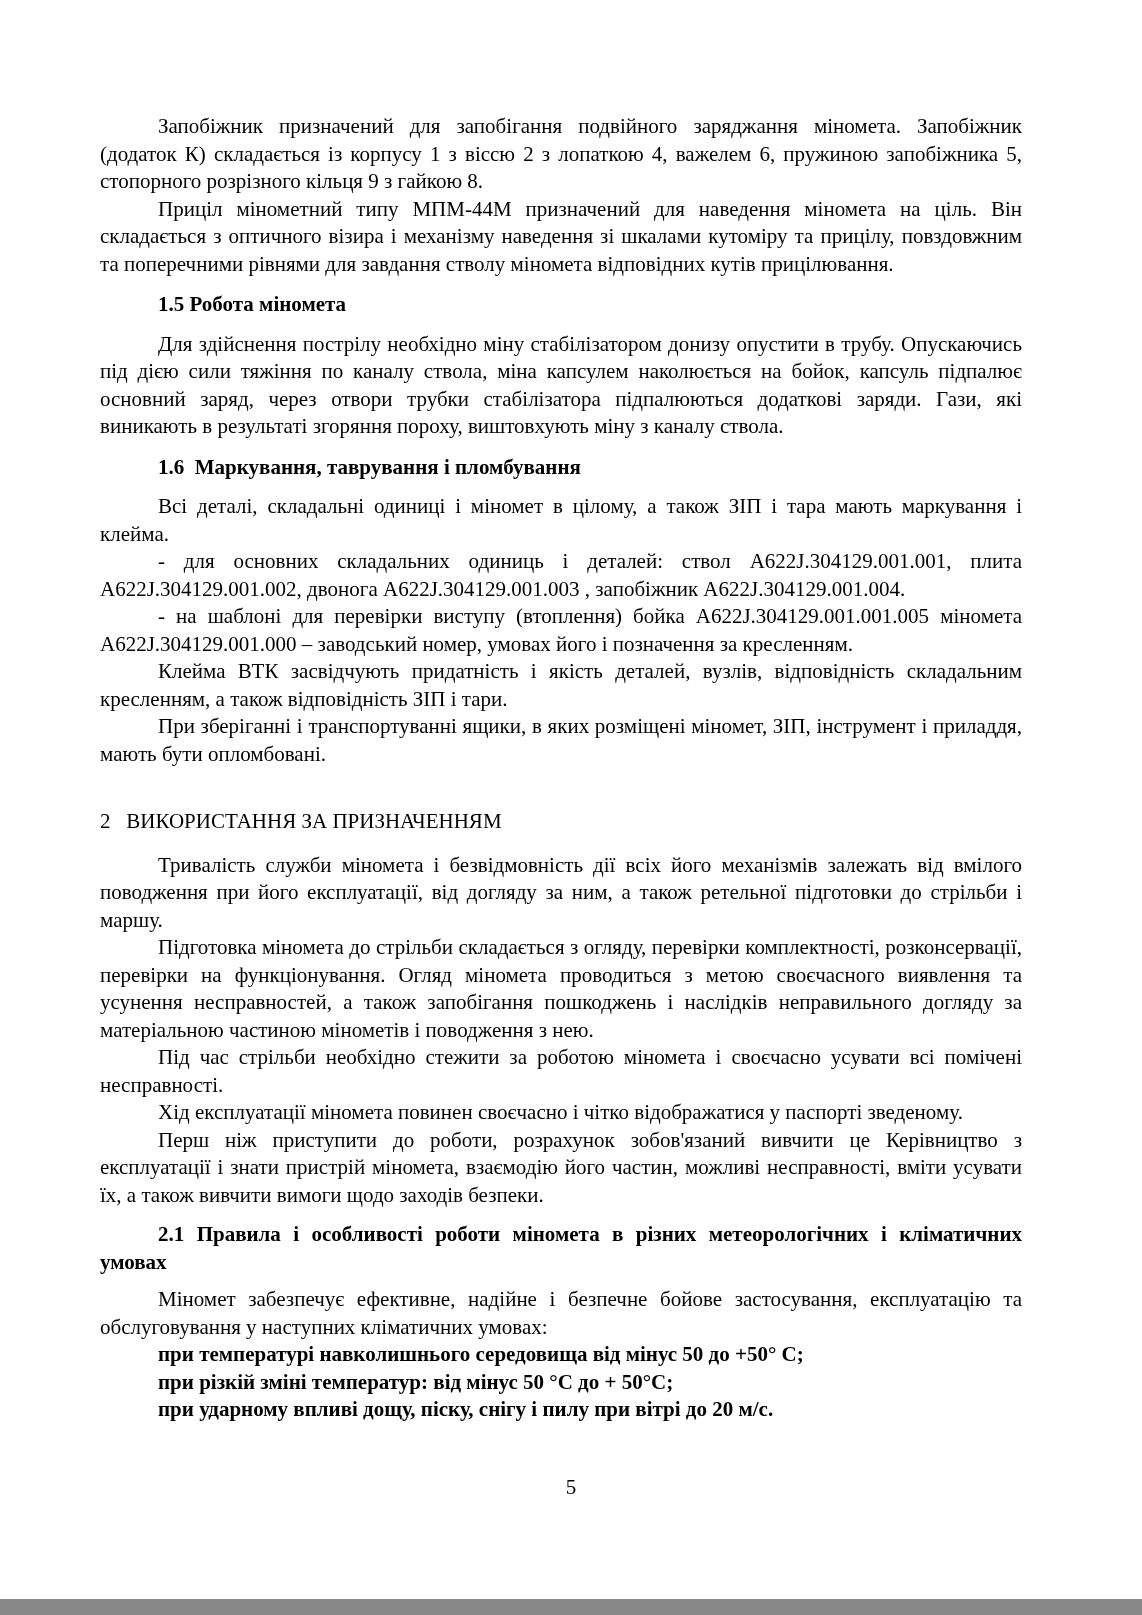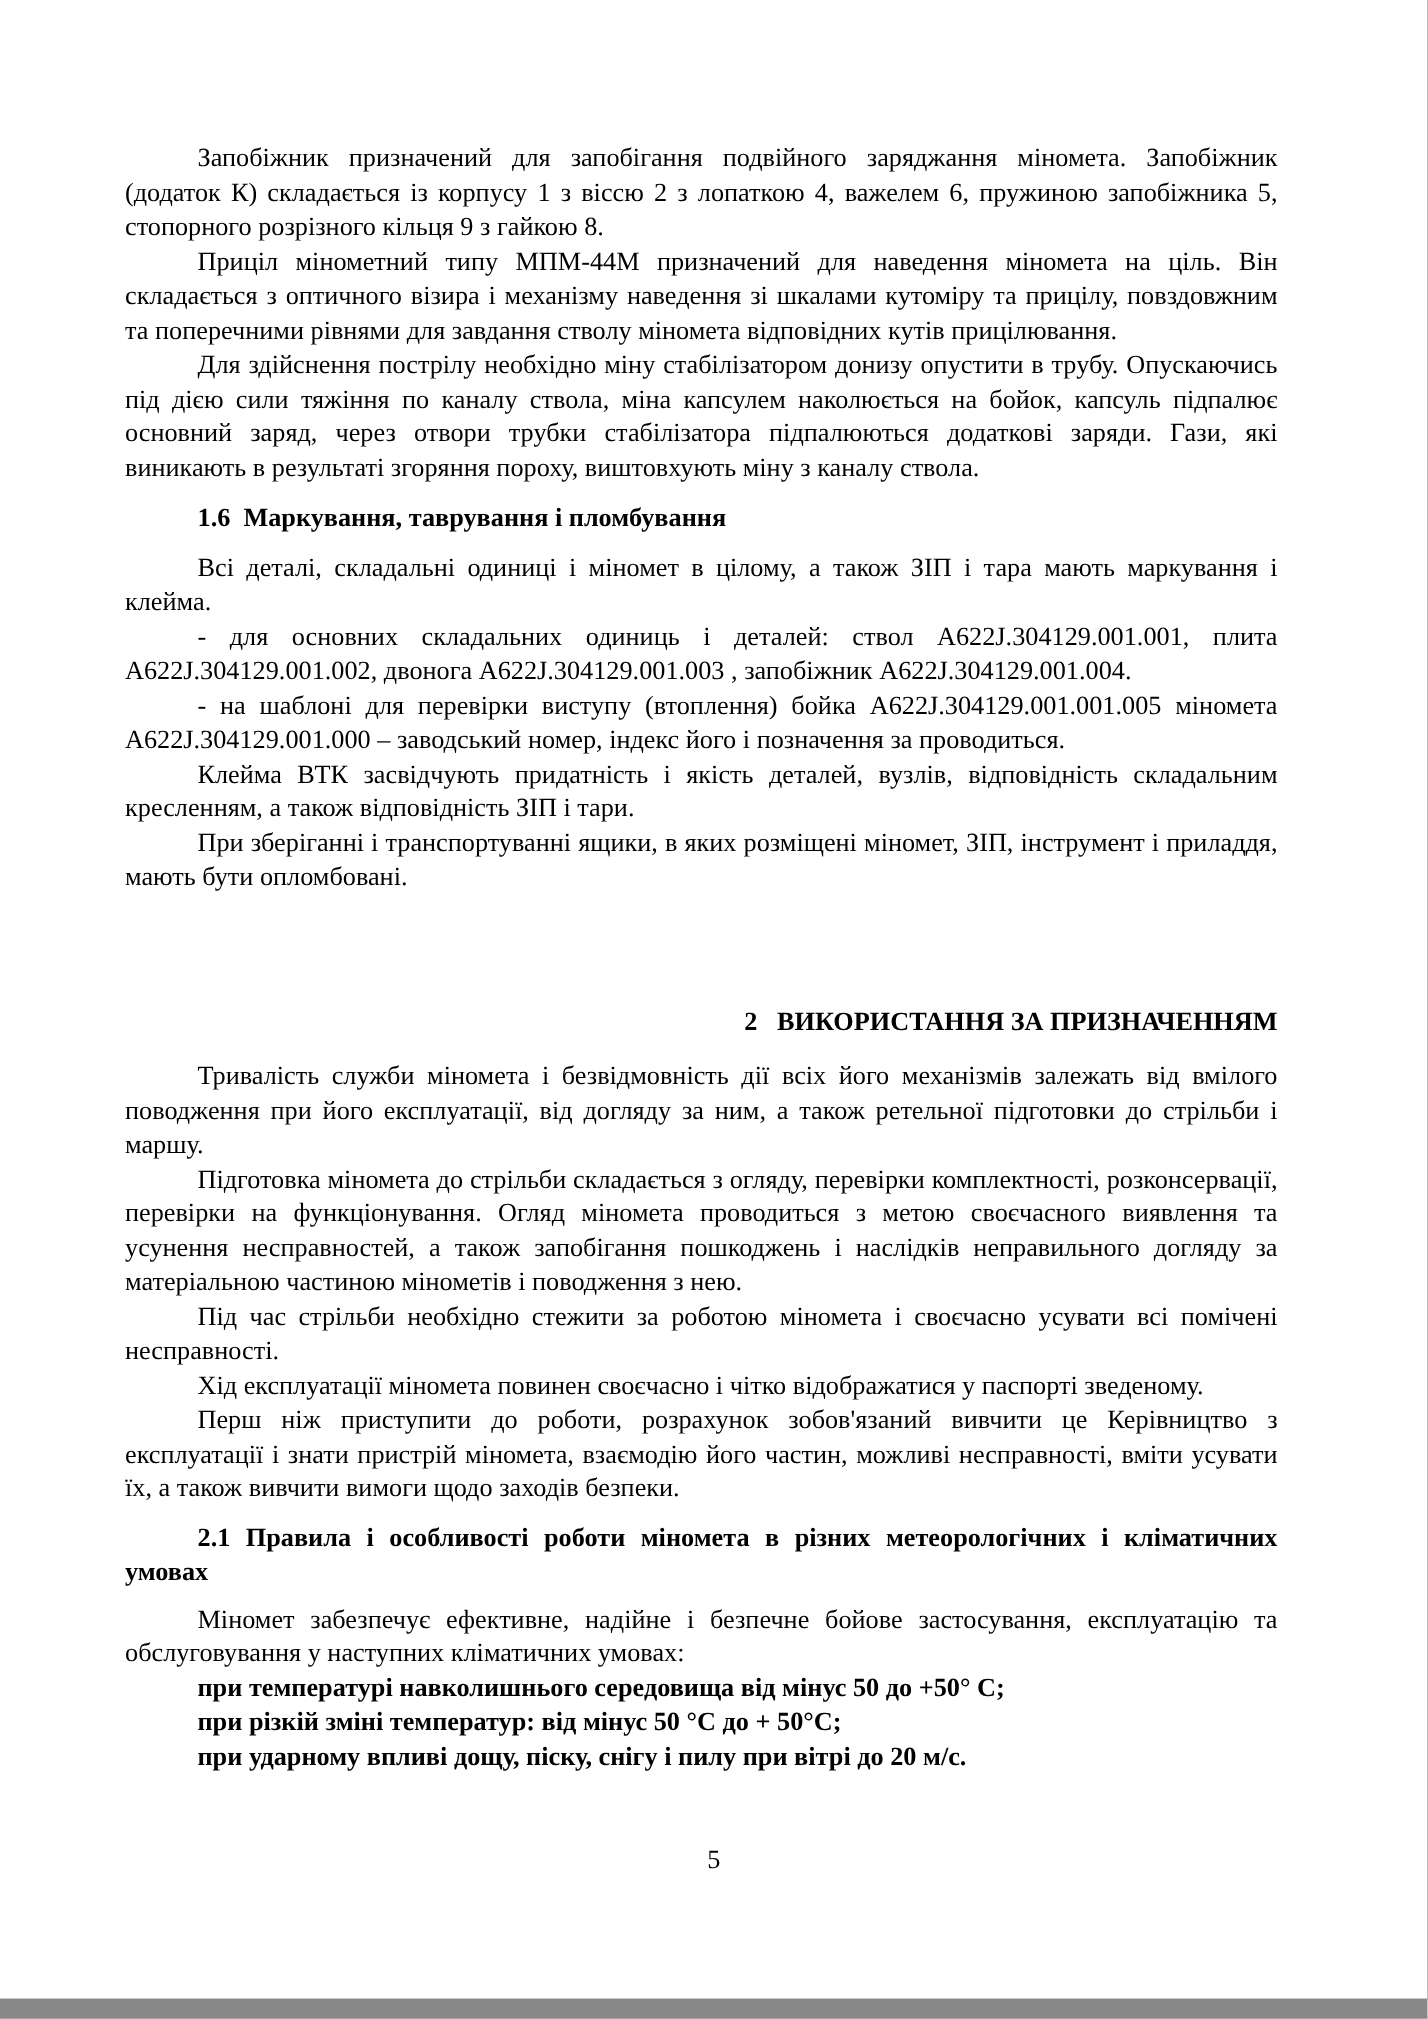--- a/index.html
+++ b/index.html
@@ -26,23 +26,23 @@
     text-align: justify;
     text-indent: 58px;
   }
   .heading {
     margin: 13px 0 12px 0;
     font-weight: bold;
     text-indent: 58px;
     text-align: left;
   }
   .center-heading {
-    margin: 88px 0 16px 0;
-    font-weight: bold;
-    text-align: right;
+    margin: 40px 0 16px 0;
+    font-weight: normal;
+    text-align: left;
     text-indent: 0;
   }
   .heading-just {
     margin: 12px 0 10px 0;
     font-weight: bold;
     text-align: justify;
     text-indent: 58px;
   }
   .list-line {
     margin: 0;
@@ -60,26 +60,27 @@
   }
 </style>
 </head>
 <body>
 
 <div class="page">
 
   <p class="body-p">Запобіжник призначений для запобігання подвійного заряджання міномета. Запобіжник (додаток К) складається із корпусу 1 з віссю 2 з лопаткою 4, важелем 6, пружиною запобіжника 5, стопорного розрізного кільця 9 з гайкою 8.</p>
   <p class="body-p">Приціл мінометний типу МПМ-44М призначений для наведення міномета на ціль. Він складається з оптичного візира і механізму наведення зі шкалами кутоміру та прицілу, повздовжним та поперечними рівнями для завдання стволу міномета відповідних кутів прицілювання.</p>
 
+  <p class="heading">1.5 Робота міномета</p>
   <p class="body-p">Для здійснення пострілу необхідно міну стабілізатором донизу опустити в трубу. Опускаючись під дією сили тяжіння по каналу ствола, міна капсулем наколюється на бойок, капсуль підпалює основний заряд, через отвори трубки стабілізатора підпалюються додаткові заряди. Гази, які виникають в результаті згоряння пороху, виштовхують міну з каналу ствола.</p>
 
   <p class="heading">1.6&nbsp; Маркування, таврування і пломбування</p>
   <p class="body-p">Всі деталі, складальні одиниці і міномет в цілому, а також ЗІП і тара мають маркування і клейма.</p>
   <p class="body-p">- для основних складальних одиниць і деталей: ствол А622J.304129.001.001, плита А622J.304129.001.002, двонога А622J.304129.001.003 , запобіжник А622J.304129.001.004.</p>
-  <p class="body-p">- на шаблоні для перевірки виступу (втоплення) бойка А622J.304129.001.001.005 міномета А622J.304129.001.000 – заводський номер, індекс його і позначення за проводиться.</p>
+  <p class="body-p">- на шаблоні для перевірки виступу (втоплення) бойка А622J.304129.001.001.005 міномета А622J.304129.001.000 – заводський номер, умовах його і позначення за кресленням.</p>
   <p class="body-p">Клейма ВТК засвідчують придатність і якість деталей, вузлів, відповідність складальним кресленням, а також відповідність ЗІП і тари.</p>
   <p class="body-p">При зберіганні і транспортуванні ящики, в яких розміщені міномет, ЗІП, інструмент і приладдя, мають бути опломбовані.</p>
 
   <p class="center-heading">2&nbsp;&nbsp; ВИКОРИСТАННЯ ЗА ПРИЗНАЧЕННЯМ</p>
   <p class="body-p">Тривалість служби міномета і безвідмовність дії всіх його механізмів залежать від вмілого поводження при його експлуатації, від догляду за ним, а також ретельної підготовки до стрільби і маршу.</p>
   <p class="body-p">Підготовка міномета до стрільби складається з огляду, перевірки комплектності, розконсервації, перевірки на функціонування. Огляд міномета проводиться з метою своєчасного виявлення та усунення несправностей, а також запобігання пошкоджень і наслідків неправильного догляду за матеріальною частиною мінометів і поводження з нею.</p>
   <p class="body-p">Під час стрільби необхідно стежити за роботою міномета і своєчасно усувати всі помічені несправності.</p>
   <p class="body-p">Хід експлуатації міномета повинен своєчасно і чітко відображатися у паспорті зведеному.</p>
   <p class="body-p">Перш ніж приступити до роботи, розрахунок зобов'язаний вивчити це Керівництво з експлуатації і знати пристрій міномета, взаємодію його частин, можливі несправності, вміти усувати їх, а також вивчити вимоги щодо заходів безпеки.</p>
 

